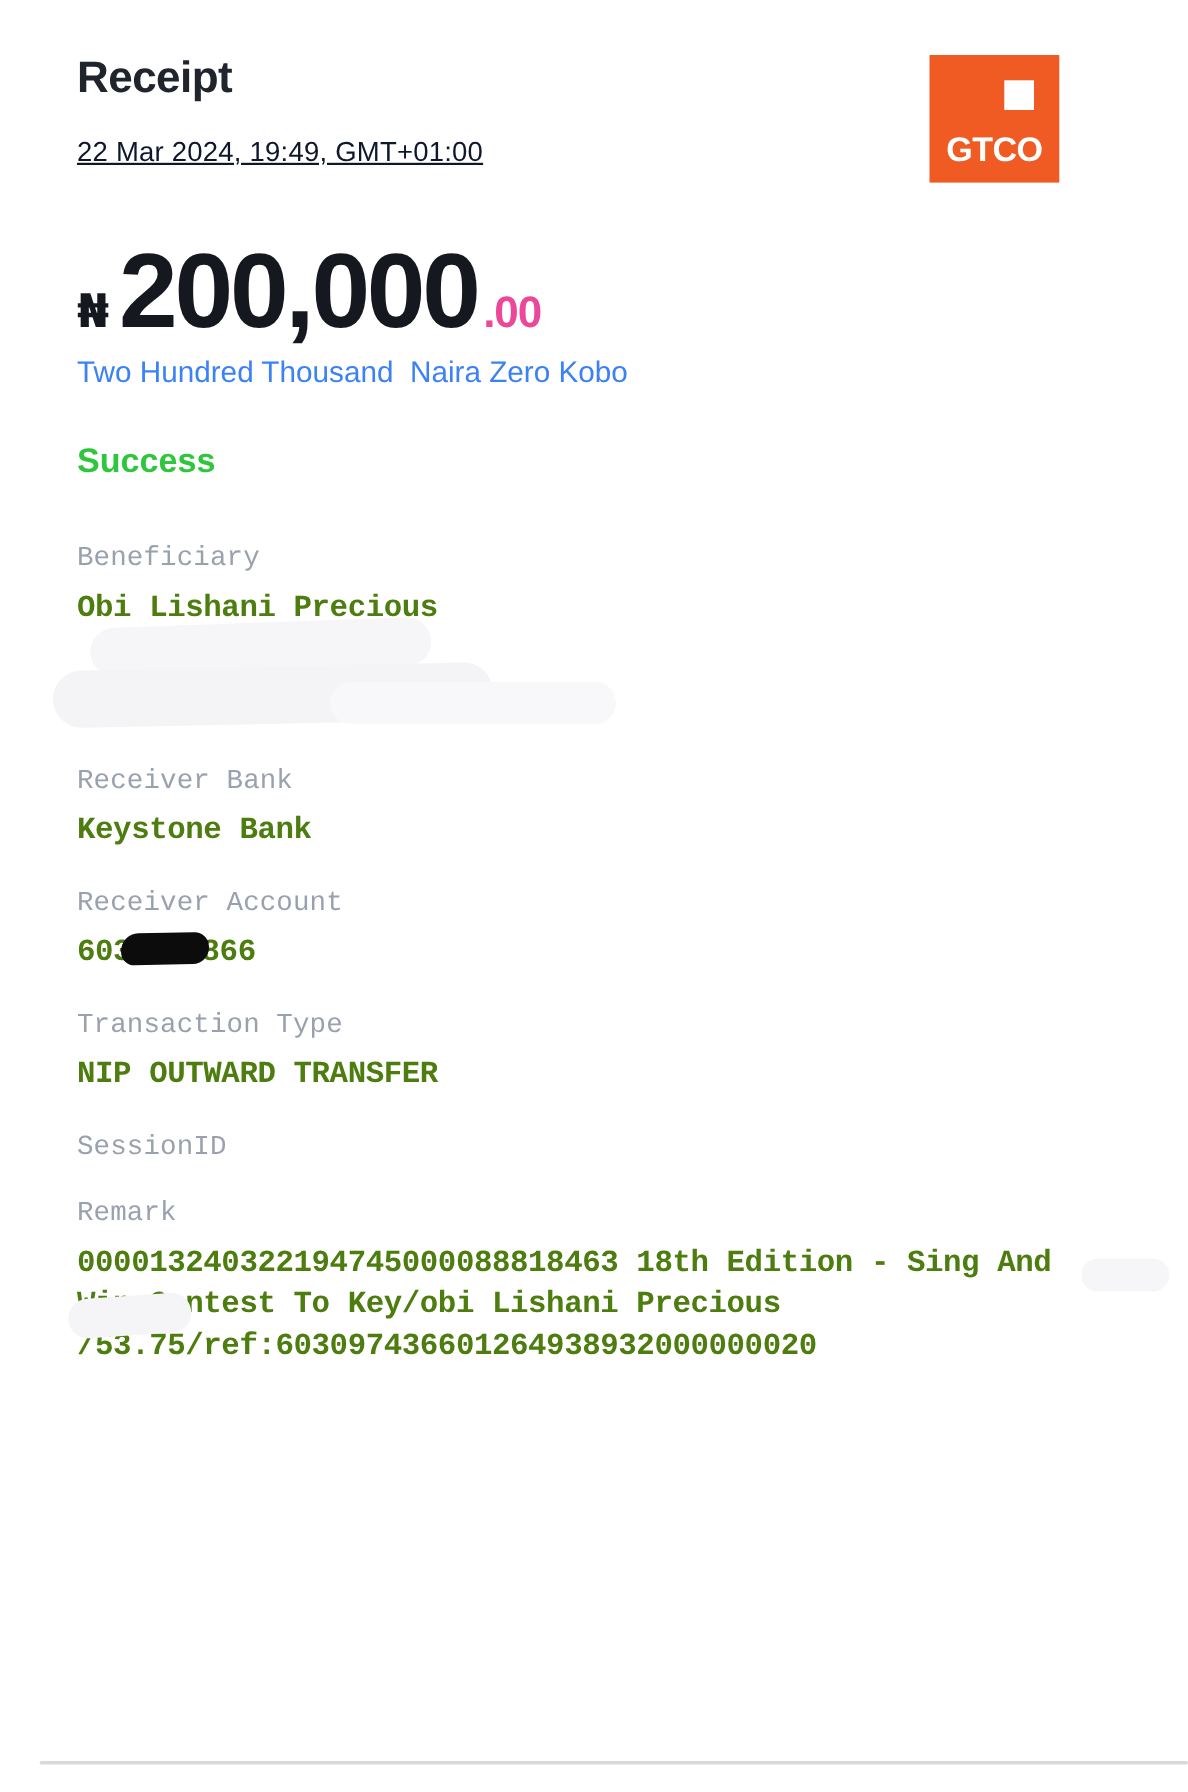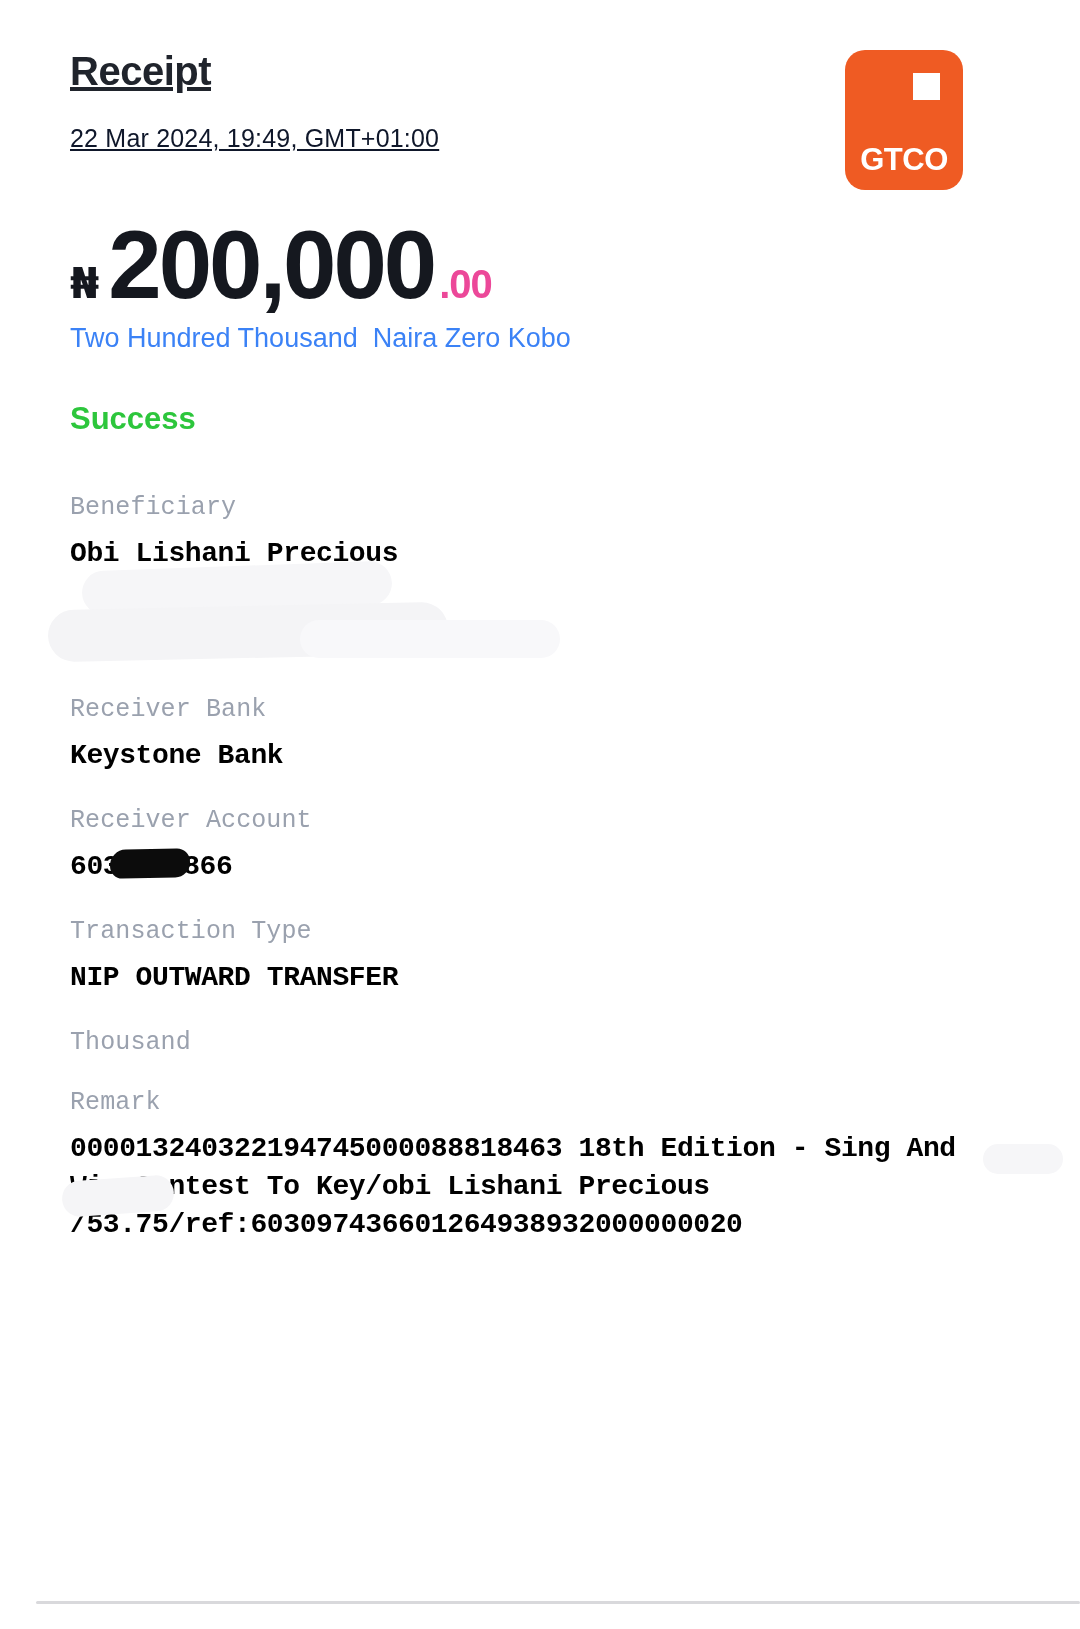--- a/index.html
+++ b/index.html
@@ -9,28 +9,27 @@
     position:relative; overflow:hidden;
     font-family:"Liberation Sans","DejaVu Sans",sans-serif;
     color:#1d2129;
   }
   .page { position:relative; width:100%; height:100%; padding:50px 45px 0 70px; }
 
   
   .title {
     font-size:40px; font-weight:700; color:#20242c; letter-spacing:-0.5px;
     line-height:1.05;
-    text-decoration:underline;
   }
   .datetime {
     margin-top:32px; font-size:25px; color:#0f172a; letter-spacing:0.2px;text-decoration:underline;
   }
   .logo {
     position:absolute; top:50px; left:845px;
-    width:118px; height:140px; background:#EF5B23;border-radius:20px;
+    width:118px; height:116px; background:#EF5B23;
   }
   .logo-square {
     position:absolute; top:23px; right:23px; width:27px; height:27px; background:#ffffff;
   }
   .logo-text {
     position:absolute; bottom:12px; left:0; right:0;
     text-align:center; color:#ffffff; font-size:31px; font-weight:700;
     letter-spacing:-0.5px;
   }
 
@@ -54,21 +53,21 @@
 
   
   .status { margin-top:47px; font-size:31px; font-weight:700; color:#2dc63c; }
 
   
   .fields { margin-top:56px; }
   .field { margin-bottom:31px;font-family:Liberation Mono, monospace; }
   .field-beneficiary { margin-bottom:122px; }
   .field .label { font-size:25px; color:#9aa1ae; margin-bottom:13px; letter-spacing:0.1px; }
   .field .value {
-    font-size:28px; font-weight:700; color:#000000;
+    font-size:28px; font-weight:700; color:#4d7c0f;
     letter-spacing:-0.4px; line-height:1.36; max-width:940px;
   }
 
   
   .scribble {
     display:inline-block; width:80px; height:29px; background:#0c0c0c;
     border-radius:16px 13px 15px 12px; vertical-align:-4px;
     transform:rotate(-1.2deg); margin:0 -7px 0 -9px;
   }
 
@@ -124,21 +123,21 @@
       <div class="label">Receiver Account</div>
       <div class="value"><span>603</span><span class="scribble"></span><span>866</span></div>
     </div>
 
     <div class="field">
       <div class="label">Transaction Type</div>
       <div class="value">NIP OUTWARD TRANSFER</div>
     </div>
 
     <div class="field">
-      <div class="label">Thousand</div>
+      <div class="label">SessionID</div>
     </div>
 
     <div class="field">
       <div class="label">Remark</div>
       <div class="value">000013240322194745000088818463 18th Edition - Sing And Win Contest To Key/obi Lishani Precious /53.75/ref:603097436601264938932000000020</div>
     </div>
 
   </div>
 
   <div class="smudge smudge-a"></div>

